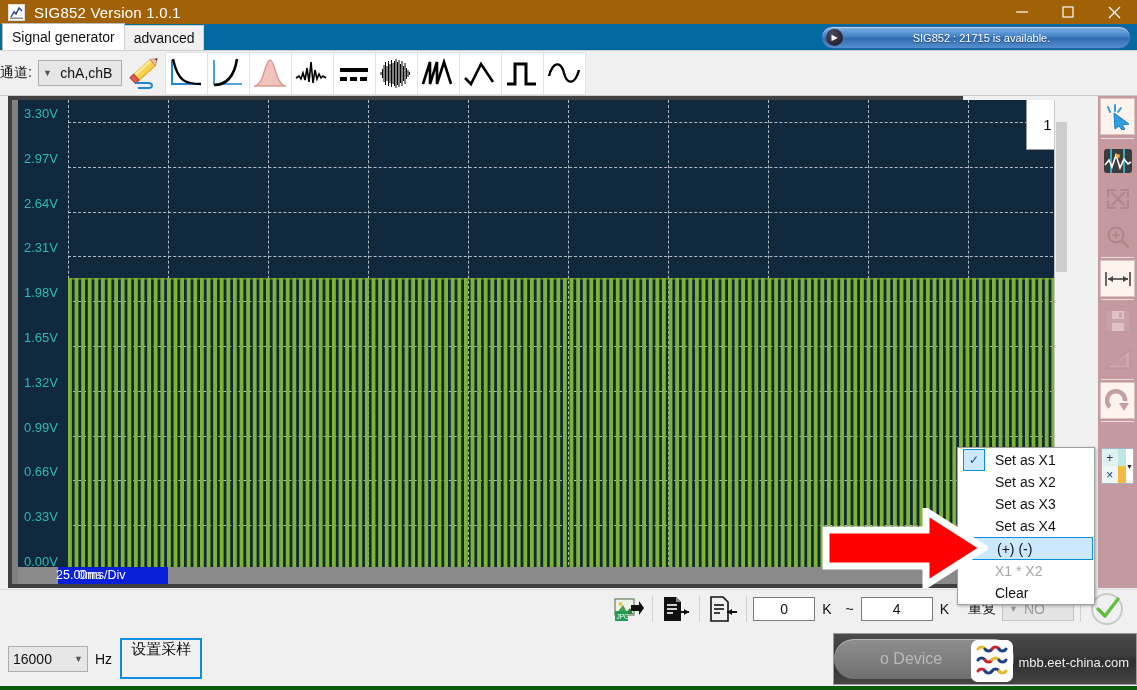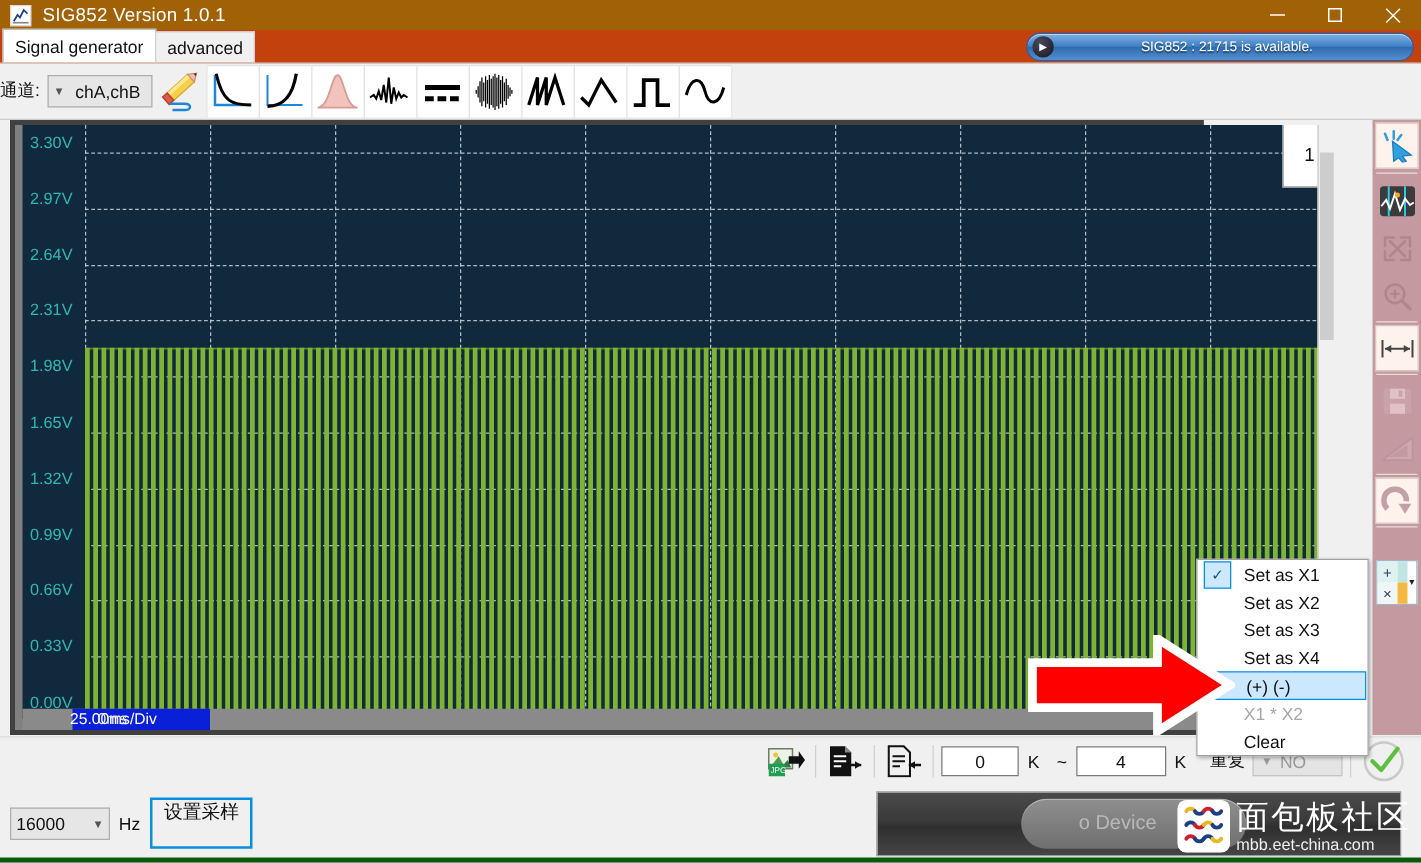--- a/index.html
+++ b/index.html
@@ -28,21 +28,21 @@
   .win-btns { margin-left:auto; display:flex; height:24px; }
   .win-btn {
     width:46px; height:24px; display:flex; align-items:center; justify-content:center;
     color:#fff;
   }
   .win-btn svg { display:block; }
 
   
   .tabstrip {
     position:absolute; left:0; top:24px; width:1137px; height:27px;
-    background:#c2410c; border-bottom:1px solid #d0cfcf;
+    background:#0369a1; border-bottom:1px solid #d0cfcf;
     display:flex; align-items:flex-end; padding-left:2px;
   }
   .tab {
     height:25px; padding:0 9px; display:flex; align-items:center;
     font-size:14px; color:#111; background:#f0f0f0;
     border:1px solid #cfcfcf; border-bottom:none; margin-right:-1px;
   }
   .tab.active { background:#ffffff; border-color:#bdbdbd; height:27px; }
 
   
@@ -198,24 +198,24 @@
     font-size:14px; color:#111; padding:0 4px;gap:11px;
   }
   .sr-combo .val { flex:1; }
   .sr-combo .chev { font-size:9px; color:#555; }
   .hz { font-size:14px; color:#111; margin:0 8px 0 7px; }
   .setbtn {
     height:41px; padding:0 9px; background:#f0f0f0; border:2px solid #0a8ee0;
     display:flex; font-size:15px; color:#111;
   }
   .devpanel {
-    position:absolute; right:16px; top:633px; width:420px; height:52px;
+    position:absolute; right:0; top:633px; width:304px; height:52px;
     background:linear-gradient(#4a4a4a,#3a3a3a 45%,#2f2f2f 55%,#454545);
     border:1px solid #9a9a9a;
-    display:flex; align-items:center; justify-content:center;
+    display:flex; align-items:center; justify-content:flex-start;
   }
   .devpill {
     position:relative; margin-right:8px; height:40px; min-width:180px;
     border-radius:20px; background:linear-gradient(#8f8f8f,#6f6f6f);
     display:flex; align-items:center; padding-left:6px;
     box-shadow:inset 0 1px 0 rgba(255,255,255,.35);
   }
   .devpill .txt { color:#b9b9b9; font-size:16px; margin-left:40px; }
 
   
@@ -809,21 +809,20 @@
           <path d="M21 20 a4 4 0 0 1 7 0" stroke="#e8b72a"></path>
           <path d="M28 20 a4 4 0 0 0 7 0" stroke="#1c3f87"></path>
           <path d="M7 31 a4 4 0 0 1 7 0" stroke="#cf2027"></path>
           <path d="M14 31 a4 4 0 0 0 7 0" stroke="#1c3f87"></path>
           <path d="M21 31 a4 4 0 0 1 7 0" stroke="#1c3f87"></path>
           <path d="M28 31 a4 4 0 0 0 7 0" stroke="#e8b72a"></path>
         </g>
       </svg>
     </div>
     <div class="wm-txt">
-      <div class="wm-cn">面包板社区</div>
       <div class="wm-url">mbb.eet-china.com</div>
     </div>
   </div>
 
   <div class="ctxmenu" id="ctxmenu">
       <div class="ctxitem">
         <span class="ctxcheck">✓</span>
         <span>Set as X1</span>
       </div>
       <div class="ctxitem">

